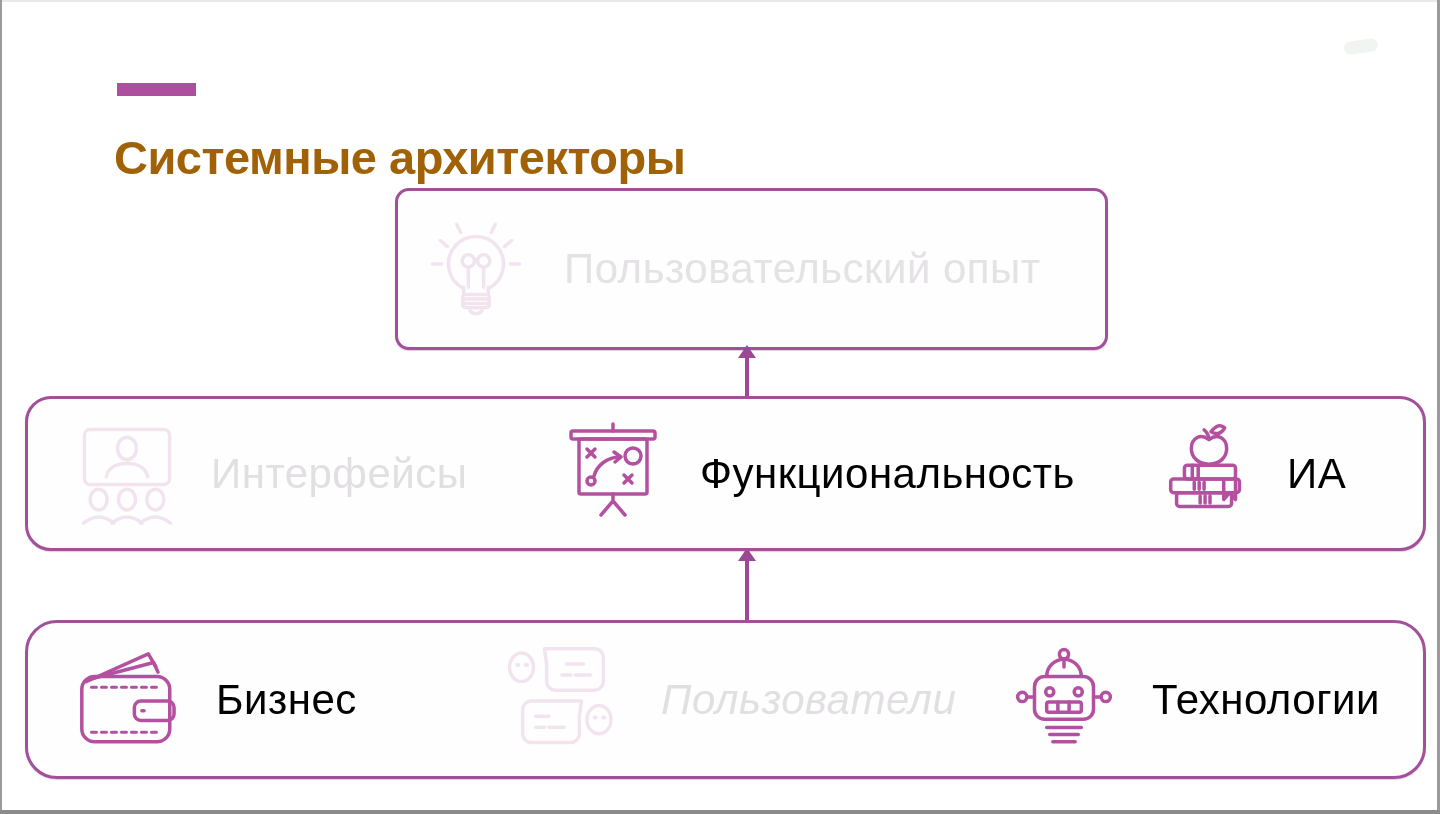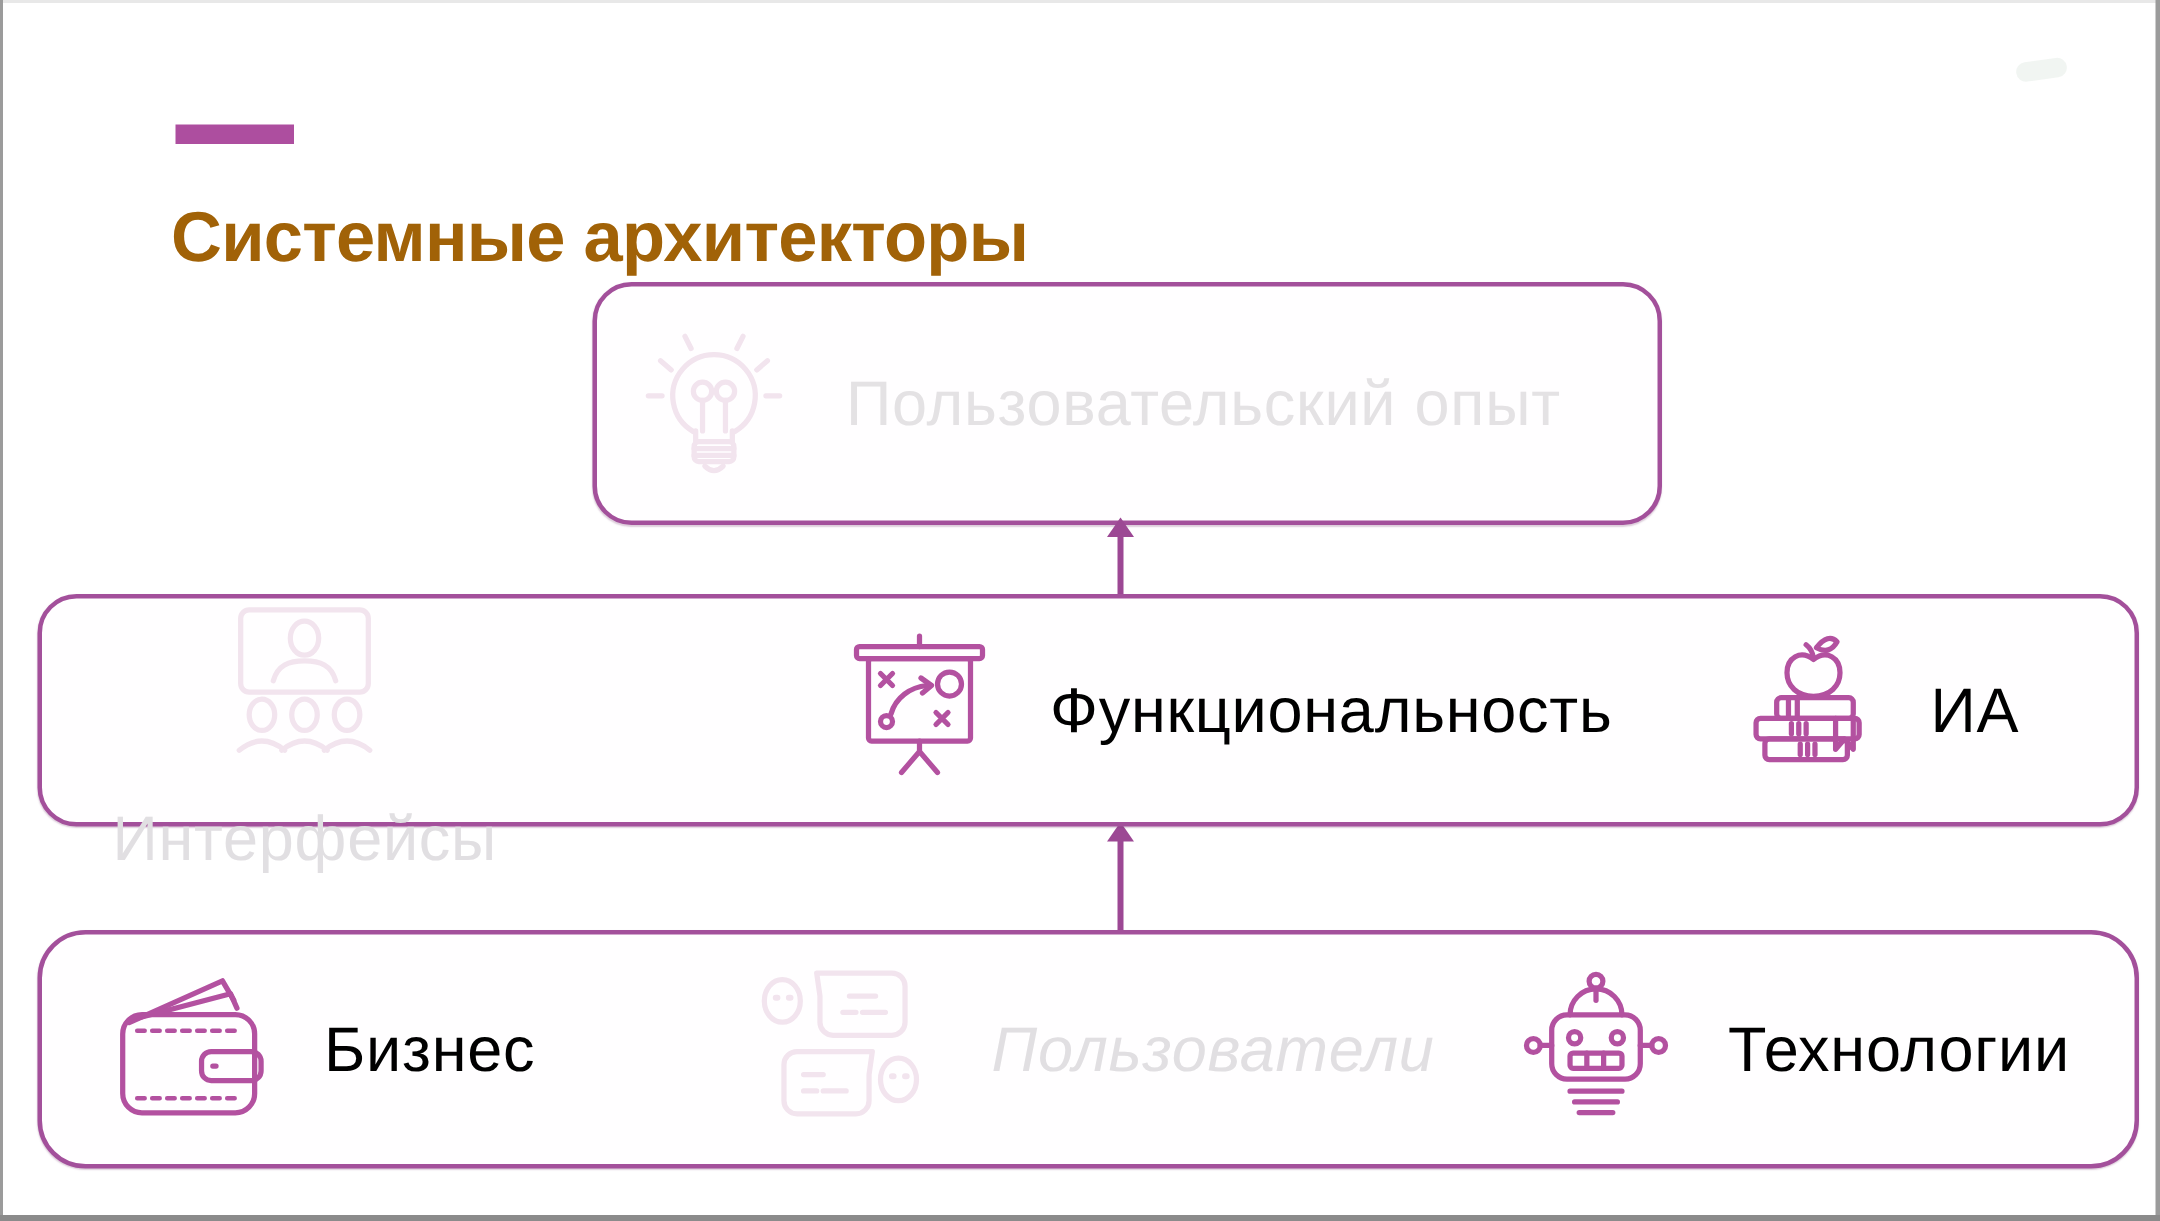--- a/index.html
+++ b/index.html
@@ -22,21 +22,21 @@
   .accent-bar{position:absolute;left:117px;top:83px;width:79px;height:13px;background:#ad4e9f;}
   .slide-title{
     position:absolute;left:114px;top:99px;font-size:47px;font-weight:bold;
     color:#a16207;letter-spacing:-0.5px;white-space:nowrap;
   }
 
   .level-box{
     position:absolute;border:3px solid #a3509b;border-radius:26px;background:#fffeff;
     box-shadow:0 1px 1px rgba(120,60,110,0.25);
   }
-  .box-top{left:395px;top:188px;width:707px;height:156px;}
+  .box-top{left:395px;top:188px;width:707px;height:156px;border-radius:14px;}
   .box-mid{left:25px;top:396px;width:1395px;height:149px;}
   .box-bot{left:25px;top:620px;width:1395px;height:153px;border-radius:32px;}
 
   .item{
     position:absolute;top:0;height:100%;display:flex;align-items:center;gap:32px;
   }
   .label{font-size:42px;color:#000000;white-space:nowrap;letter-spacing:0.5px;}
   .label.faded{color:#e1dfe2;}
   .label.faded-top{color:#e4e2e4;}
 
@@ -87,21 +87,21 @@
 <div class="arrow arrow-1">
   <div class="arrow-head"></div>
   <div class="arrow-line"></div>
 </div>
 <div class="arrow arrow-2">
   <div class="arrow-head"></div>
   <div class="arrow-line"></div>
 </div>
 
 <div class="level-box box-mid">
-  <div class="item" style="left:47px;flex-direction:column;">
+  <div class="item" style="left:47px;">
     <svg class="icon ic-faded" width="104" height="104" viewBox="0 0 110 110" fill="none" stroke="currentColor" stroke-width="3.5" stroke-linecap="round" stroke-linejoin="round">
       <rect x="10" y="8" width="90" height="58" rx="6"></rect>
       <ellipse cx="55" cy="28" rx="10" ry="12"></ellipse>
       <path d="M33 58 c3 -11 11 -14 22 -14 c11 0 19 3 22 14"></path>
       <ellipse cx="25" cy="82" rx="9" ry="11"></ellipse>
       <ellipse cx="55" cy="82" rx="9" ry="11"></ellipse>
       <ellipse cx="85" cy="82" rx="9" ry="11"></ellipse>
       <path d="M9 107 q16 -13 32 0 M39 107 q16 -13 32 0 M69 107 q16 -13 32 0"></path>
     </svg>
     <span class="label faded">Интерфейсы</span>

